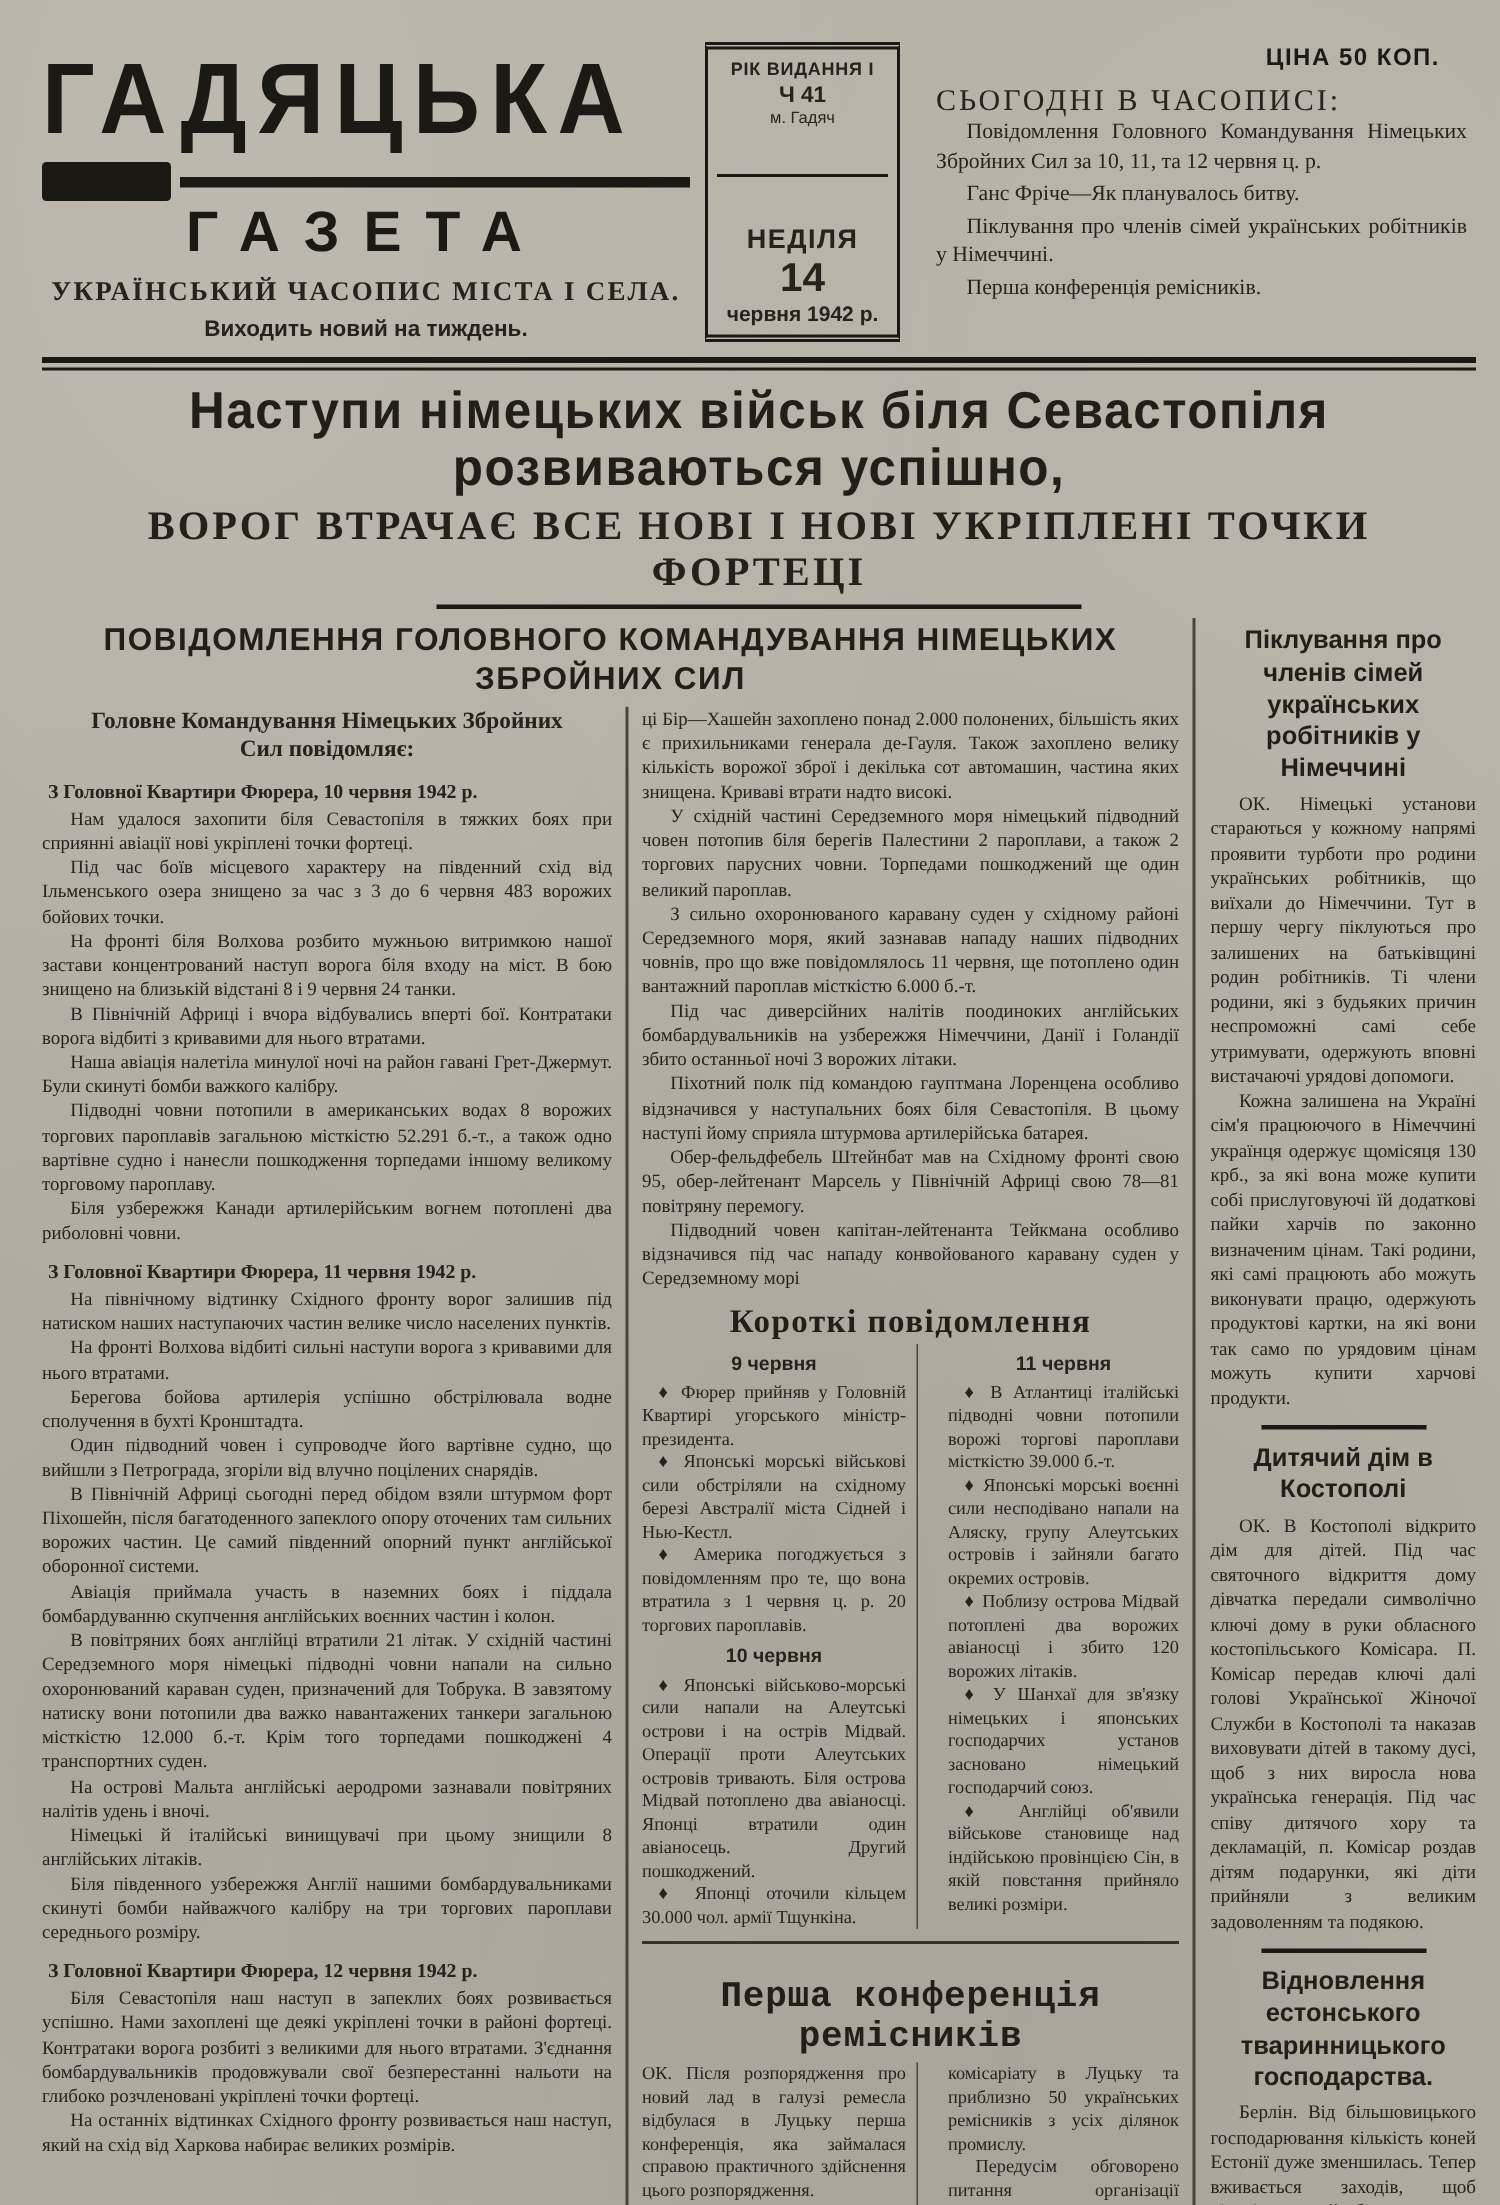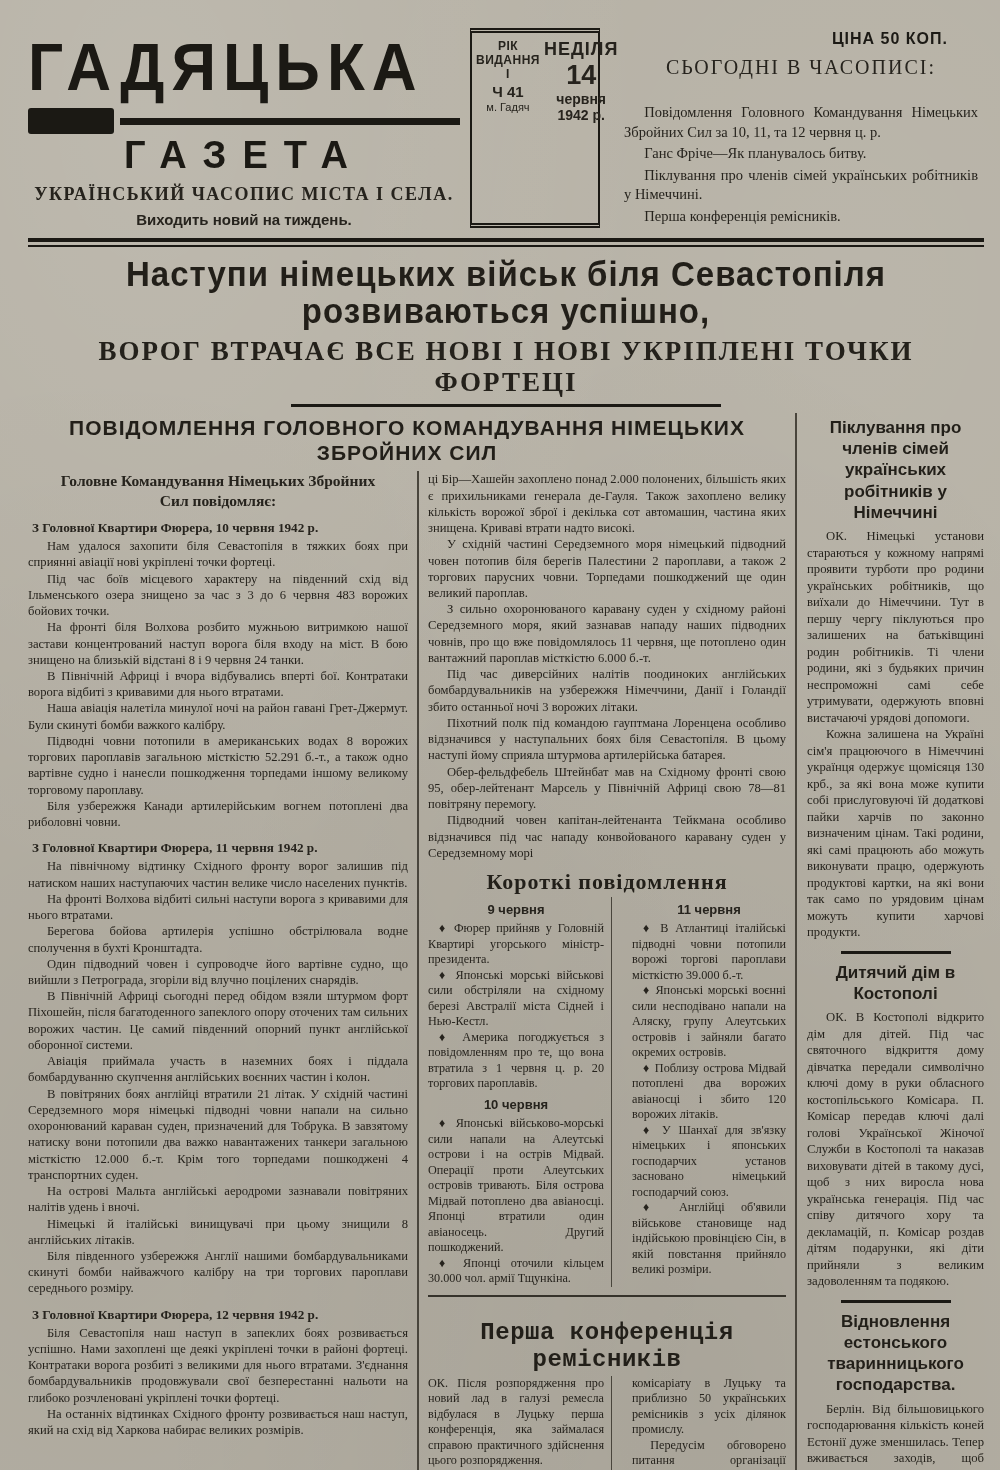--- a/index.html
+++ b/index.html
@@ -15,21 +15,21 @@
     background:
       radial-gradient(ellipse at 15% 8%, rgba(255,255,255,.10), transparent 42%),
       radial-gradient(ellipse at 85% 20%, rgba(255,255,255,.06), transparent 45%),
       radial-gradient(ellipse at 70% 95%, rgba(0,0,0,.07), transparent 55%),
       radial-gradient(ellipse at 10% 80%, rgba(0,0,0,.05), transparent 50%),
       #b6b1a5;
     font-family:"Liberation Serif", serif;
   }
   
   .price{
-    position:absolute;top:30px;right:52px;
+    position:absolute;top:30px;right:40px;
     font-family:"Liberation Sans",sans-serif;
     font-weight:bold;font-size:16px;letter-spacing:1px;color:#1c1a15;
   }
   .header{display:flex;align-items:stretch;}
   .masthead{width:432px;flex:0 0 432px;padding-top:14px;}
   .mast-title{
     font-family:"Liberation Sans",sans-serif;
     font-weight:bold;font-size:62px;line-height:1;
     letter-spacing:7px;color:#1b1914;transform:scaleY(1.08);
   }
@@ -44,31 +44,31 @@
   .mast-sub{font-size:18px;font-weight:bold;letter-spacing:1.5px;text-align:center;margin-top:8px;}
   .mast-freq{
     font-family:"Liberation Sans",sans-serif;font-weight:bold;
     font-size:15px;text-align:center;margin-top:6px;
   }
   .issue-box{
     flex:0 0 118px;width:118px;margin:6px 8px 0 10px;
     border-top:5px double #1b1914;border-bottom:5px double #1b1914;
     border-left:2px solid #1b1914;border-right:2px solid #1b1914;
     text-align:center;font-family:"Liberation Sans",sans-serif;
-    padding:6px 4px;display:flex;flex-direction:row;justify-content:space-between;
+    padding:6px 4px;display:flex;flex-direction:column;justify-content:space-between;
   }
   .ib-year{font-size:12px;font-weight:bold;letter-spacing:.5px;}
   .ib-num{font-size:15px;font-weight:bold;margin-top:2px;}
   .ib-city{font-size:11px;margin-top:1px;}
   .ib-hr{border:0;border-top:2px solid #1b1914;margin:5px 2px;}
   .ib-weekday{font-size:18px;font-weight:bold;letter-spacing:1px;}
   .ib-day{font-size:27px;font-weight:bold;line-height:1;margin:2px 0;}
   .ib-monyr{font-size:14px;font-weight:bold;}
   .today{flex:1;padding:34px 6px 0 16px;}
-  .today-head{font-size:20px;letter-spacing:2px;text-align:center;margin-bottom:24px;}
+  .today-head{font-size:20px;letter-spacing:2px;text-align:left;margin-bottom:0;}
   .today .t-ti{margin:0 0 2px 0;font-size:14.5px;line-height:1.35;text-indent:1.4em;}
   
   .rule-double{margin-top:10px;border-top:4px solid #1b1914;border-bottom:2px solid #1b1914;height:3px;}
   
   .banner{padding:10px 0 2px 0;}
   .banner1{
     font-family:"Liberation Sans",sans-serif;font-weight:bold;
     font-size:33px;line-height:1.1;text-align:center;letter-spacing:1px;color:#221f19;
     transform:scaleY(1.05);
   }

